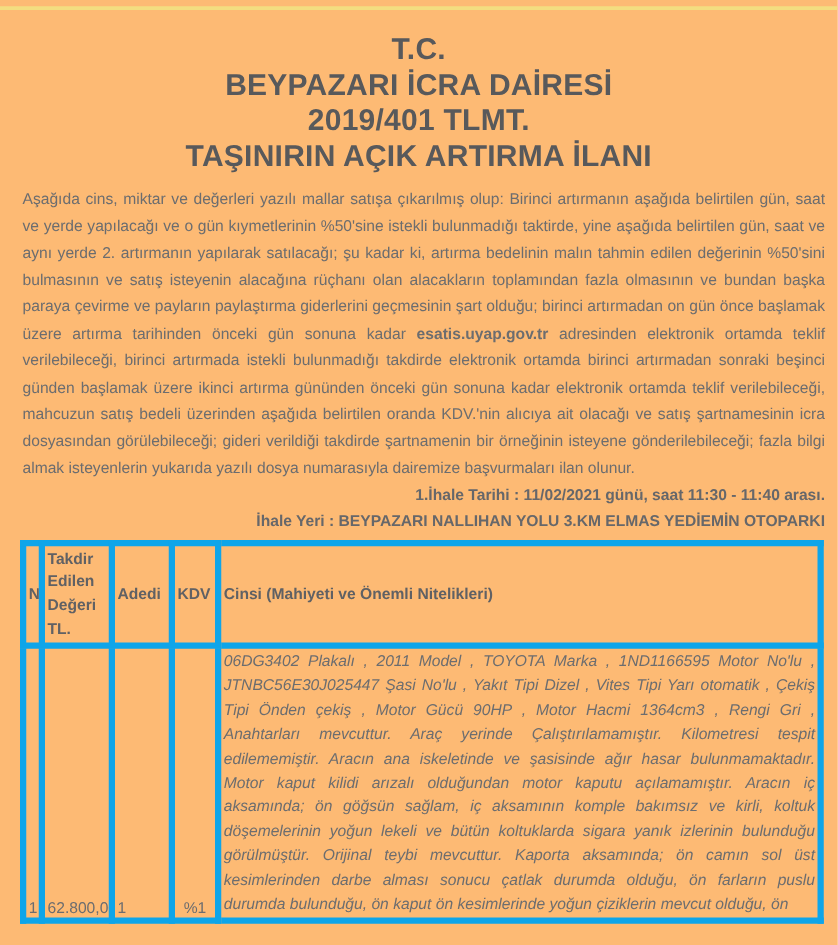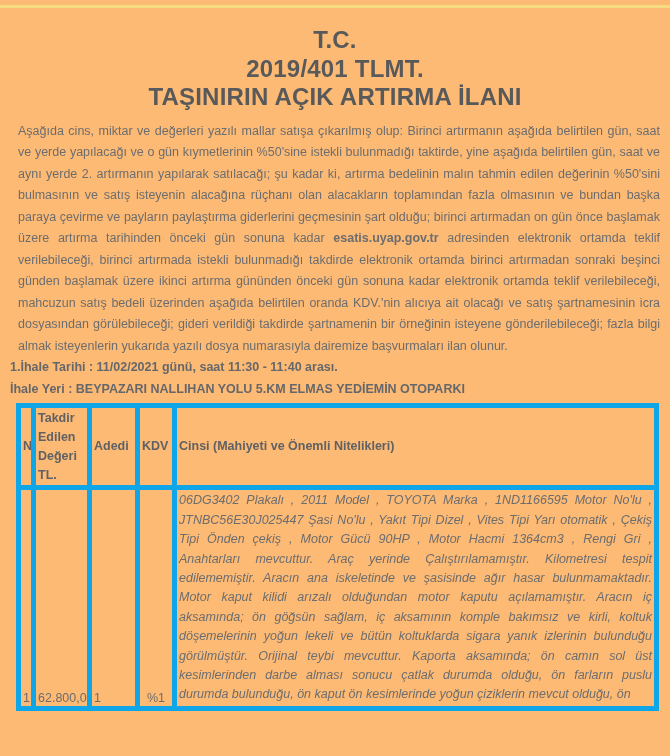--- a/index.html
+++ b/index.html
@@ -37,20 +37,21 @@
     color: #6c6d6f;
   }
   .announcement .bold-inline { font-weight: bold; }
 
   .auction-line {
     margin: 0 10px;
     font-weight: bold;
     font-size: 12.5px;
     line-height: 21.6px;
     color: #66676a;
+    text-align: right;
   }
 
   table.goods {
     margin: 3px 0 0 16px;
     border-collapse: collapse;
     table-layout: fixed;
     width: 638px;
     font-size: 12.5px;
     color: #6c6d6f;
   }
@@ -93,28 +94,29 @@
 </style>
 </head>
 <body>
 
 <div class="page">
 
   <div class="accent-bar"></div>
 
   <div class="doc-title">
     <div>T.C.</div>
+    <div>BEYPAZARI İCRA DAİRESİ</div>
     <div>2019/401 TLMT.</div>
     <div>TAŞINIRIN AÇIK ARTIRMA İLANI</div>
   </div>
 
   <div class="announcement"><span>Aşağıda cins, miktar ve değerleri yazılı mallar satışa çıkarılmış olup: Birinci artırmanın aşağıda belirtilen gün, saat ve yerde yapılacağı ve o gün kıymetlerinin %50'sine istekli bulunmadığı taktirde, yine aşağıda belirtilen gün, saat ve aynı yerde 2. artırmanın yapılarak satılacağı; şu kadar ki, artırma bedelinin malın tahmin edilen değerinin %50'sini bulmasının ve satış isteyenin alacağına rüçhanı olan alacakların toplamından fazla olmasının ve bundan başka paraya çevirme ve payların paylaştırma giderlerini geçmesinin şart olduğu; birinci artırmadan on gün önce başlamak üzere artırma tarihinden önceki gün sonuna kadar </span><span class="bold-inline">esatis.uyap.gov.tr</span><span> adresinden elektronik ortamda teklif verilebileceği, birinci artırmada istekli bulunmadığı takdirde elektronik ortamda birinci artırmadan sonraki beşinci günden başlamak üzere ikinci artırma gününden önceki gün sonuna kadar elektronik ortamda teklif verilebileceği, mahcuzun satış bedeli üzerinden aşağıda belirtilen oranda KDV.'nin alıcıya ait olacağı ve satış şartnamesinin icra dosyasından görülebileceği; gideri verildiği takdirde şartnamenin bir örneğinin isteyene gönderilebileceği; fazla bilgi almak isteyenlerin yukarıda yazılı dosya numarasıyla dairemize başvurmaları ilan olunur.</span></div>
 
   <div class="auction-line">1.İhale Tarihi : 11/02/2021 günü, saat 11:30 - 11:40 arası.</div>
-  <div class="auction-line">İhale Yeri : BEYPAZARI NALLIHAN YOLU 5.KM ELMAS YEDİEMİN OTOPARKI</div>
+  <div class="auction-line">İhale Yeri : BEYPAZARI NALLIHAN YOLU 3.KM ELMAS YEDİEMİN OTOPARKI</div>
 
   <table class="goods">
     <colgroup>
       <col style="width:15px">
       <col style="width:56px">
       <col style="width:48px">
       <col style="width:37px">
       <col style="width:482px">
     </colgroup>
     <thead>

